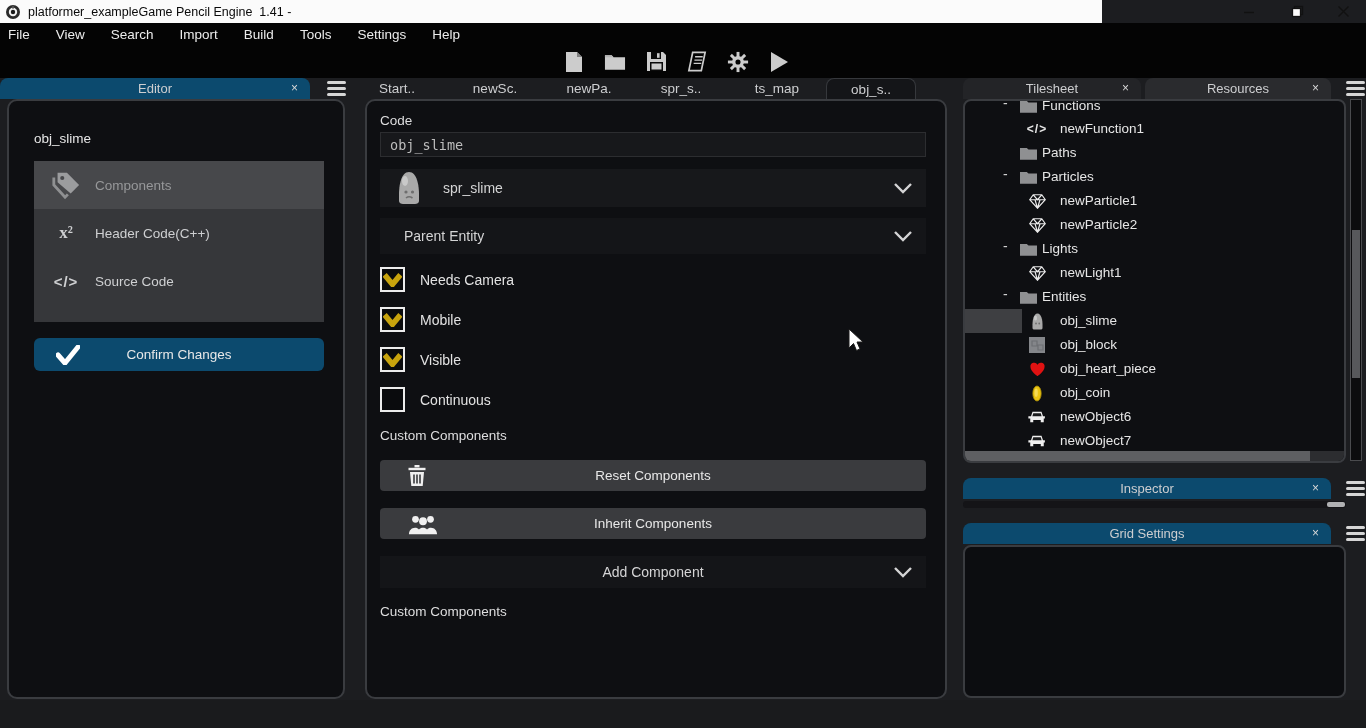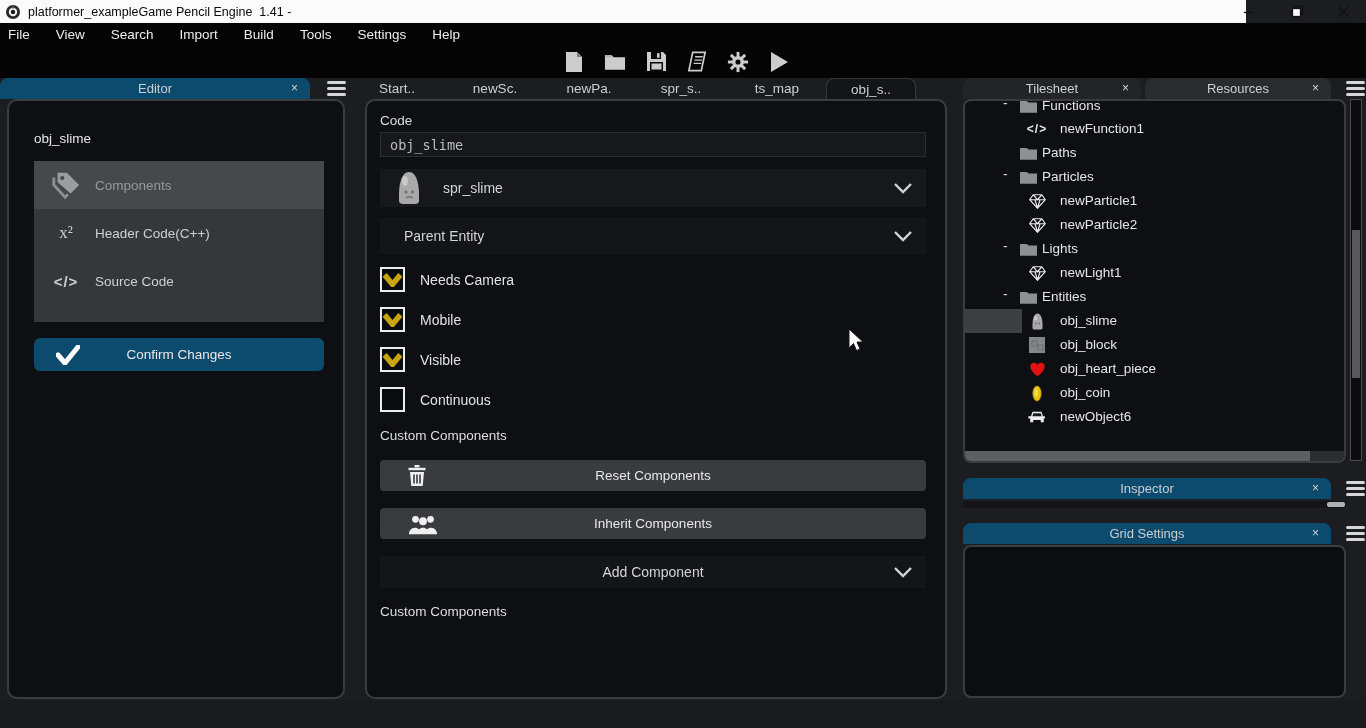--- a/index.html
+++ b/index.html
@@ -1,21 +1,21 @@
 <!DOCTYPE html>
 <html><head>
 <meta charset="utf-8">
 <style>
   html,body{margin:0;padding:0;background:#000;}
   #app{position:relative;width:1366px;height:728px;overflow:hidden;
        font-family:"Liberation Sans",sans-serif;background:#1c1d20;}
   .mono{font-family:"DejaVu Sans Mono",monospace;}
 
   
-  #titlebar{position:absolute;left:0;top:0;width:1246px;height:23px;background:#fbfbfb;
+  #titlebar{position:absolute;left:0;top:0;width:1102px;height:23px;background:#fbfbfb;
             display:flex;align-items:center;color:#0a0a0a;}
   #app-icon{margin-left:5px;width:16px;height:16px;}
   #title-text{margin-left:7px;font-size:12.5px;white-space:pre;}
   .win-btn{position:absolute;top:0;width:34px;height:23px;display:flex;align-items:center;justify-content:center;}
   #btn-min{left:1232px}#btn-restore{left:1280px}#btn-close{left:1326px}
 
   
   #menubar{position:absolute;left:0;top:23px;width:1366px;height:22px;background:#040404;
            display:flex;align-items:center;color:#ececec;font-size:13.5px;}
   .menu-item{padding:2px 13px;}
@@ -38,21 +38,21 @@
   
   #editor-tab{left:0;top:78px;width:310px;}
   #editor-burger{left:327px;top:81px;}
   #editor-panel{left:7px;top:99px;width:338px;height:600px;}
   #editor-objname{position:absolute;left:25px;top:30px;color:#e6e6e6;font-size:13.5px;}
   #editor-list{position:absolute;left:25px;top:60px;width:290px;height:161px;background:#36373a;}
   .elist-row{position:relative;height:48px;display:flex;align-items:center;color:#cfd0d2;font-size:13.5px;}
   .elist-row.selected{background:#47484b;color:#97989a;}
   .elist-icon{width:34px;margin-left:15px;margin-right:12px;display:flex;justify-content:center;align-items:center;
               font-weight:bold;color:#cfd0d2;}
-  .xsq{font-size:17px;font-family:"Liberation Serif",serif;font-weight:normal;}
+  .xsq{font-size:17px;font-family:"Liberation Serif",serif;font-weight:bold;}
   .codeglyph{font-size:15px;font-weight:bold;letter-spacing:1px;}
   #confirm-btn{position:absolute;left:25px;top:237px;width:290px;height:33px;background:#0c4a6e;border-radius:6px;
                display:flex;align-items:center;justify-content:center;color:#e8e8e8;font-size:13.5px;}
   #confirm-btn svg{position:absolute;left:22px;}
 
   
   .ctab{position:absolute;top:78px;width:90px;height:21px;text-align:center;color:#cdced0;font-size:13.5px;padding-top:3px;box-sizing:border-box;}
   .ctab.active{background:#141518;border:1px solid #36383c;border-bottom:none;border-radius:8px 8px 0 0;}
 
   
@@ -470,27 +470,36 @@
     </div>
     <div class="tree-row child" style="top:304px">
       <span class="ticon">
           <svg width="18" height="14" viewBox="0 0 24 18">
         <path d="M4 8l2-6h12l2 6h2.5v3H21v5h-4v-3H7v3H3v-5H.5V8z" fill="#efefef"></path>
         <path d="M7 4h10l1.2 4H5.8z" fill="#1a1b1d"></path>
       </svg>
         </span>
       <span class="tlabel">newObject6</span>
     </div>
-    <div class="tree-row child" style="top:352px">
+    <div class="tree-row child" style="top:328px">
       <span class="ticon">
           <svg width="18" height="14" viewBox="0 0 24 18">
         <path d="M4 8l2-6h12l2 6h2.5v3H21v5h-4v-3H7v3H3v-5H.5V8z" fill="#efefef"></path>
         <path d="M7 4h10l1.2 4H5.8z" fill="#1a1b1d"></path>
       </svg>
         </span>
+      <span class="tlabel">newObject7</span>
+    </div>
+    <div class="tree-row child" style="top:352px">
+      <span class="ticon">
+          <svg width="18" height="14" viewBox="0 0 24 18">
+        <path d="M4 8l2-6h12l2 6h2.5v3H21v5h-4v-3H7v3H3v-5H.5V8z" fill="#efefef"></path>
+        <path d="M7 4h10l1.2 4H5.8z" fill="#1a1b1d"></path>
+      </svg>
+        </span>
       <span class="tlabel">newObject8</span>
     </div>
 
     <div id="hscroll">
         <div class="thumb"></div>
       </div>
   </div>
 
   <div id="vscroll">
       <div class="thumb"></div>

